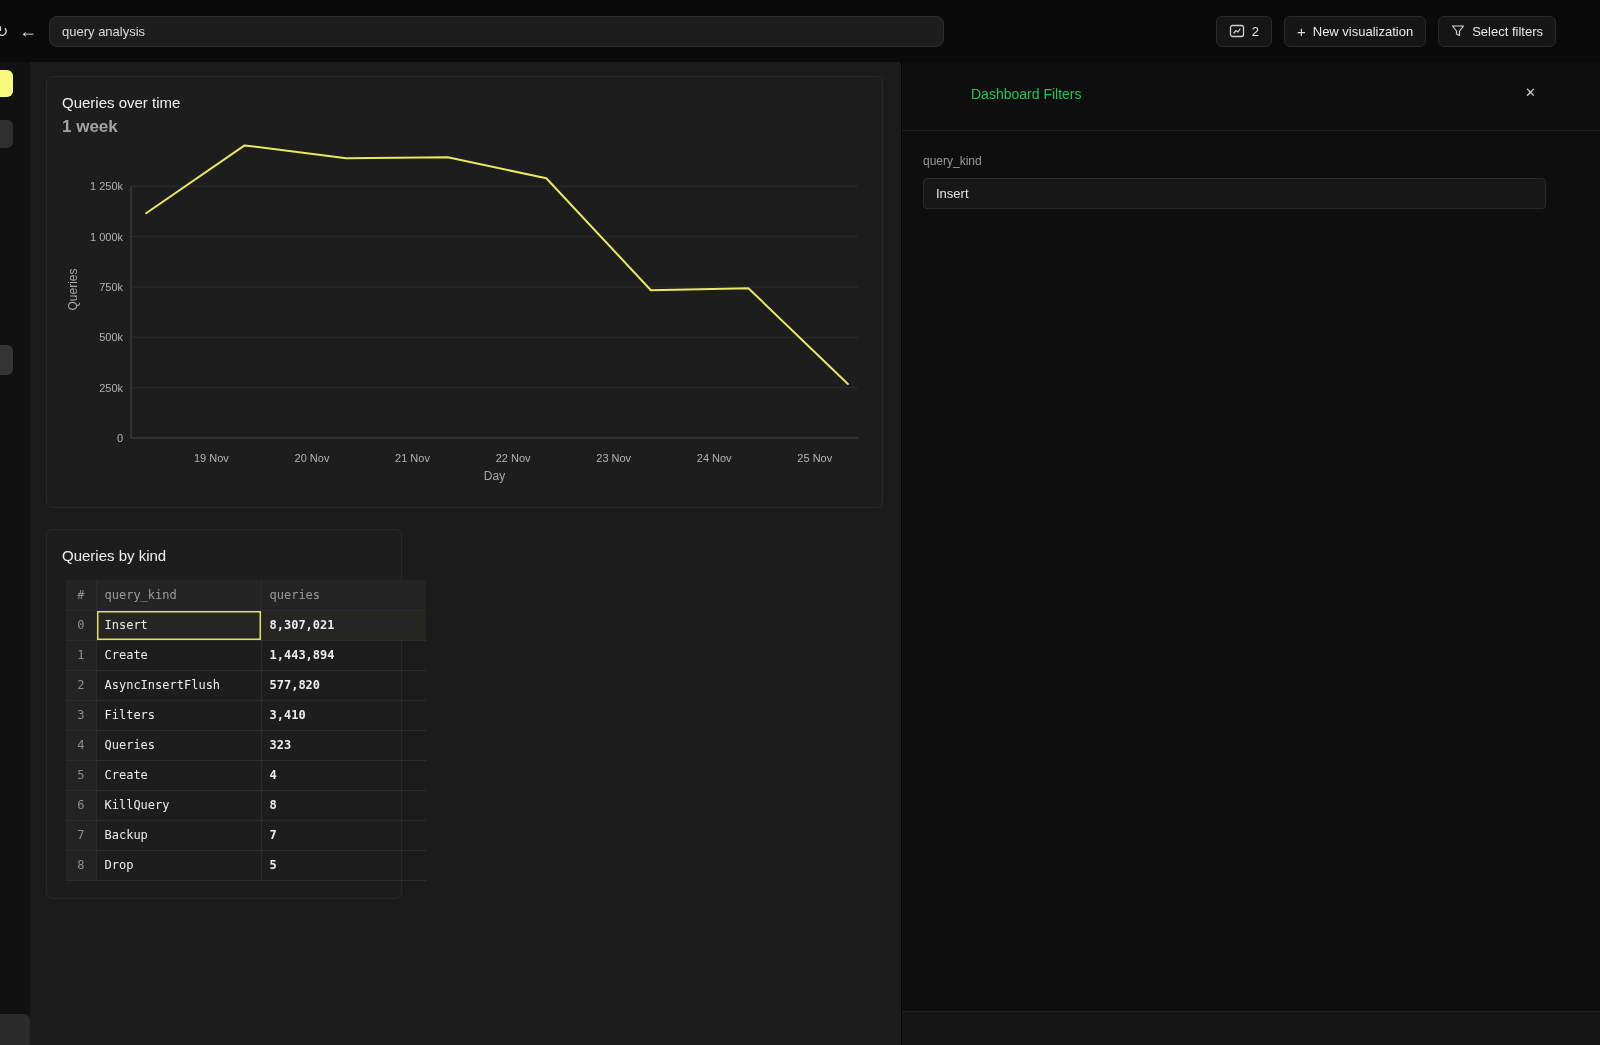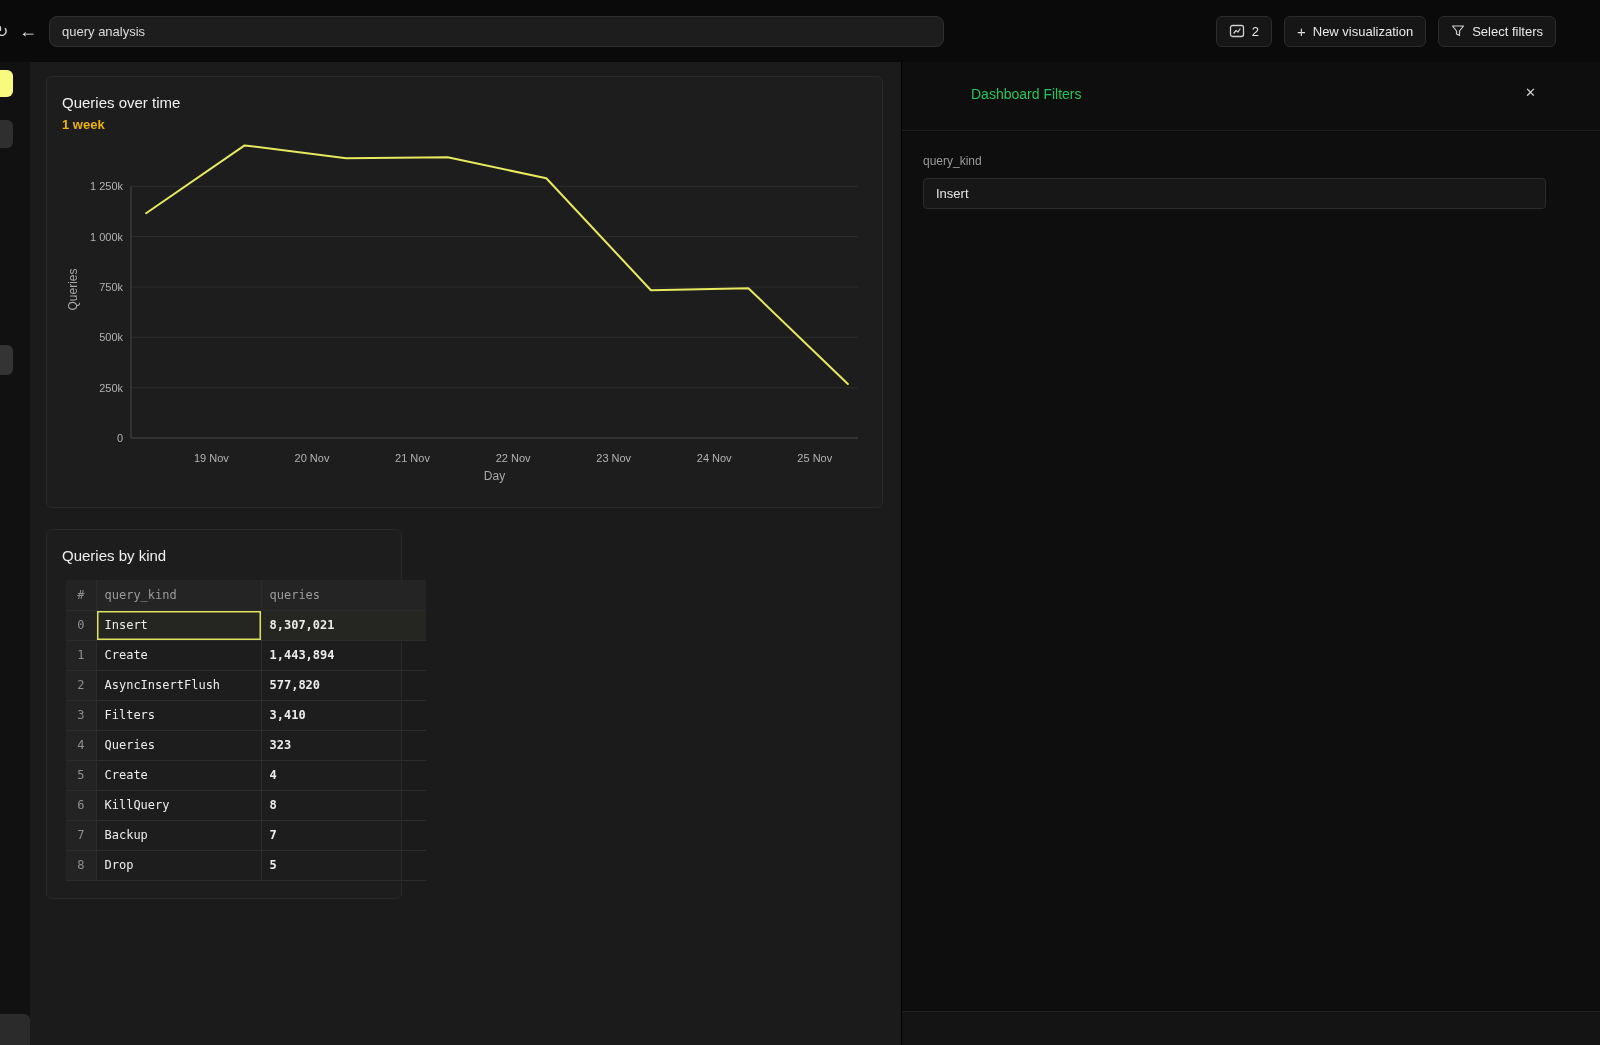--- a/index.html
+++ b/index.html
@@ -29,21 +29,21 @@
   .rail-pill.g1 { top:58px; height:28px; background:#2f2f2f; }
   .rail-pill.g2 { top:283px; height:30px; background:#343434; }
   .rail-bottom { position:absolute; left:-8px; bottom:0; width:38px; height:31px;
                  background:#2b2b2b; border-radius:6px 6px 0 0; }
 
   
   .main { position:absolute; left:30px; top:62px; width:871px; height:983px; background:#1b1b1b; }
   .card { position:absolute; background:#1d1d1d; border:1px solid #292929; border-radius:6px; }
   .chart-card { left:16px; top:14px; width:837px; height:432px; }
   .card-title { position:absolute; left:15px; top:17px; font-size:15px; font-weight:400; color:#f0f0f0; }
-  .card-subtitle { position:absolute; left:15px; top:40px; font-size:13px; font-weight:700; color:#eab308; }
+  .card-subtitle { position:absolute; left:15px; top:40px; font-size:17px; font-weight:700; color:#a3a3a3; }
   #chart-svg { position:absolute; left:0; top:0; }
   #chart-svg text.tick { font-family:"Liberation Sans", sans-serif; font-size:11px; fill:#b3b3b3; }
   #chart-svg text.axis-label { font-family:"Liberation Sans", sans-serif; font-size:12px; fill:#a8a8a8; }
 
   .table-card { left:16px; top:467px; width:356px; height:370px; }
   .qk-table { position:absolute; left:19px; top:50px; width:360px; border-collapse:collapse;
               font-family:"DejaVu Sans Mono", monospace; font-size:12px; }
   .qk-table th, .qk-table td { border-bottom:1px solid #2c2c2c; border-right:1px solid #2c2c2c;
                                height:30px; padding:0 8px; text-align:left; font-weight:400; }
   .qk-table th:last-child, .qk-table td:last-child { border-right:none; }

